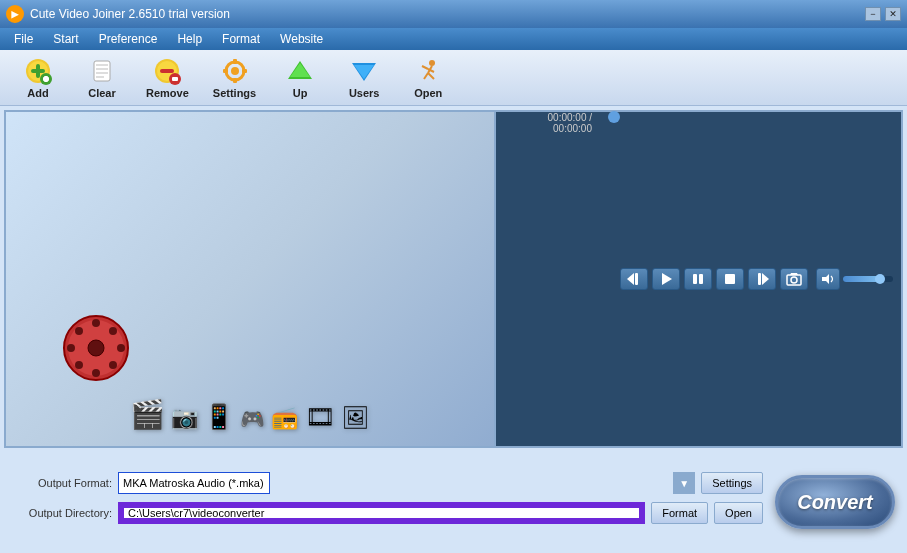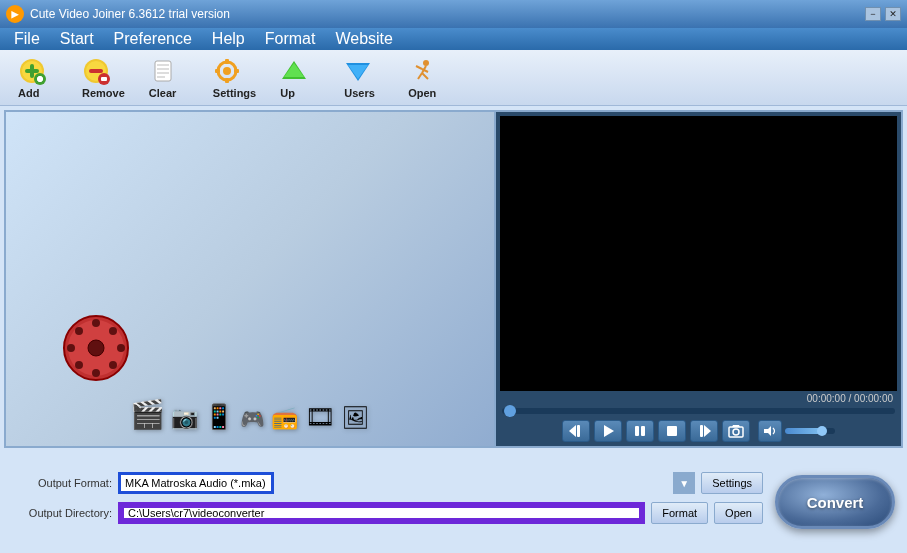--- a/index.html
+++ b/index.html
@@ -62,38 +62,38 @@
     #menu-bar {
       height: 22px;
       background: linear-gradient(to bottom, #4a8ccc, #2a6aaa);
       display: flex;
       align-items: center;
       padding: 0 4px;
     }
     .menu-item {
       color: white;
       padding: 2px 10px;
-      font-size: 16px;
+      font-size: 12px;
       cursor: pointer;
     }
 
     
     #toolbar {
       height: 56px;
       background: linear-gradient(to bottom, #e8f0fa, #c8d8ee);
       border-bottom: 1px solid #a0b8d8;
       display: flex;
       align-items: center;
       padding: 0 8px;
       gap: 4px;
     }
     .toolbar-btn {
       display: flex;
       flex-direction: column;
-      align-items: flex-start;
+      align-items: center;
       justify-content: center;
       padding: 4px 10px;
       cursor: pointer;
       border-radius: 4px;
       gap: 2px;
       min-width: 60px;
     }
     .toolbar-btn span {
       font-size: 11px;
       color: #222;
@@ -133,21 +133,21 @@
       align-items: flex-end;
       justify-content: center;
       padding-bottom: 20px;
     }
 
     
     #video-panel {
       flex: 1;
       background: #2a4a6a;
       display: flex;
-      flex-direction: column;
+      flex-direction: row;
     }
     #video-screen {
       flex: 1;
       background: #000;
       margin: 4px 4px 2px 4px;
     }
     #video-time {
       color: #ccc;
       font-size: 10px;
       text-align: right;
@@ -247,21 +247,21 @@
       flex: 1;
       height: 22px;
       border: 6px solid #6d28d9;
       background: white;
       padding: 0 4px;
       font-size: 11px;
     }
     .form-select {
       flex: 1;
       height: 22px;
-      border: 3px solid #1d4ed8;
+      border: 1px solid #1d4ed8;
       background: white;
       padding: 0 4px;
       font-size: 11px;
       appearance: none;
       -webkit-appearance: none;
     }
     .select-wrapper {
       flex: 1;
       position: relative;
     }
@@ -297,23 +297,24 @@
       border: 3px solid #6a8ab8;
       border-radius: 30px;
       display: flex;
       align-items: center;
       justify-content: center;
       cursor: pointer;
       box-shadow: 0 3px 8px rgba(0,0,0,0.4), inset 0 1px 3px rgba(255,255,255,0.3);
     }
     #convert-btn span {
       color: white;
-      font-size: 15px;
+      font-size: 20px;
       font-weight: bold;
       text-shadow: 0 1px 3px rgba(0,0,0,0.5);
+      font-style: italic;
     }
 
     
     .file-icon-set {
       position: absolute;
       bottom: 15px;
       left: 50%;
       transform: translateX(-50%);
       display: flex;
       align-items: flex-end;
@@ -328,21 +329,21 @@
       bottom: 60px;
       left: 55px;
     }
   </style>
 </head>
 <body>
 
 <div id="title-bar">
   <div id="title-left">
     <div id="title-icon">▶</div>
-    <span>Cute Video Joiner 6.3612  trial version</span>
+    <span>Cute Video Joiner 2.6510  trial version</span>
   </div>
   <div id="title-controls">
     <div class="title-btn">−</div>
     <div class="title-btn">✕</div>
   </div>
 </div>
 
 <div id="menu-bar">
   <span class="menu-item">File</span>
   <span class="menu-item">Start</span>
@@ -365,41 +366,41 @@
         <rect x="20" y="19" width="4" height="6" fill="white" rx="1"></rect>
         <rect x="19" y="20" width="6" height="4" fill="white" rx="1"></rect>
       </svg>
     </div>
     <span>Add</span>
   </div>
 
   <div class="toolbar-btn">
     <div class="tb-icon">
       <svg width="28" height="28" viewBox="0 0 28 28">
+        <rect x="6" y="4" width="16" height="20" fill="white" stroke="#aaa" stroke-width="1" rx="2"></rect>
+        <rect x="8" y="7" width="12" height="2" fill="#ddd"></rect>
+        <rect x="8" y="11" width="12" height="2" fill="#ddd"></rect>
+        <rect x="8" y="15" width="12" height="2" fill="#ddd"></rect>
+        <rect x="8" y="19" width="8" height="2" fill="#ddd"></rect>
+      </svg>
+    </div>
+    <span>Clear</span>
+  </div>
+
+  <div class="toolbar-btn">
+    <div class="tb-icon">
+      <svg width="28" height="28" viewBox="0 0 28 28">
         <circle cx="14" cy="14" r="12" fill="#f0c830"></circle>
         <circle cx="14" cy="14" r="10" fill="#f8d840"></circle>
         <rect x="7" y="12" width="14" height="4" fill="#cc3030" rx="2"></rect>
         <circle cx="22" cy="22" r="6" fill="#cc3030"></circle>
         <rect x="19" y="20" width="6" height="4" fill="white" rx="1"></rect>
       </svg>
     </div>
     <span>Remove</span>
-  </div>
-
-  <div class="toolbar-btn">
-    <div class="tb-icon">
-      <svg width="28" height="28" viewBox="0 0 28 28">
-        <rect x="6" y="4" width="16" height="20" fill="white" stroke="#aaa" stroke-width="1" rx="2"></rect>
-        <rect x="8" y="7" width="12" height="2" fill="#ddd"></rect>
-        <rect x="8" y="11" width="12" height="2" fill="#ddd"></rect>
-        <rect x="8" y="15" width="12" height="2" fill="#ddd"></rect>
-        <rect x="8" y="19" width="8" height="2" fill="#ddd"></rect>
-      </svg>
-    </div>
-    <span>Clear</span>
   </div>
 
   <div class="toolbar-btn">
     <div class="tb-icon">
       <svg width="28" height="28" viewBox="0 0 28 28">
         <circle cx="14" cy="14" r="9" fill="none" stroke="#f0a020" stroke-width="3"></circle>
         <circle cx="14" cy="14" r="4" fill="#f0a020"></circle>
         <rect x="12" y="2" width="4" height="5" fill="#f0a020" rx="1"></rect>
         <rect x="12" y="21" width="4" height="5" fill="#f0a020" rx="1"></rect>
         <rect x="2" y="12" width="5" height="4" fill="#f0a020" rx="1"></rect>

